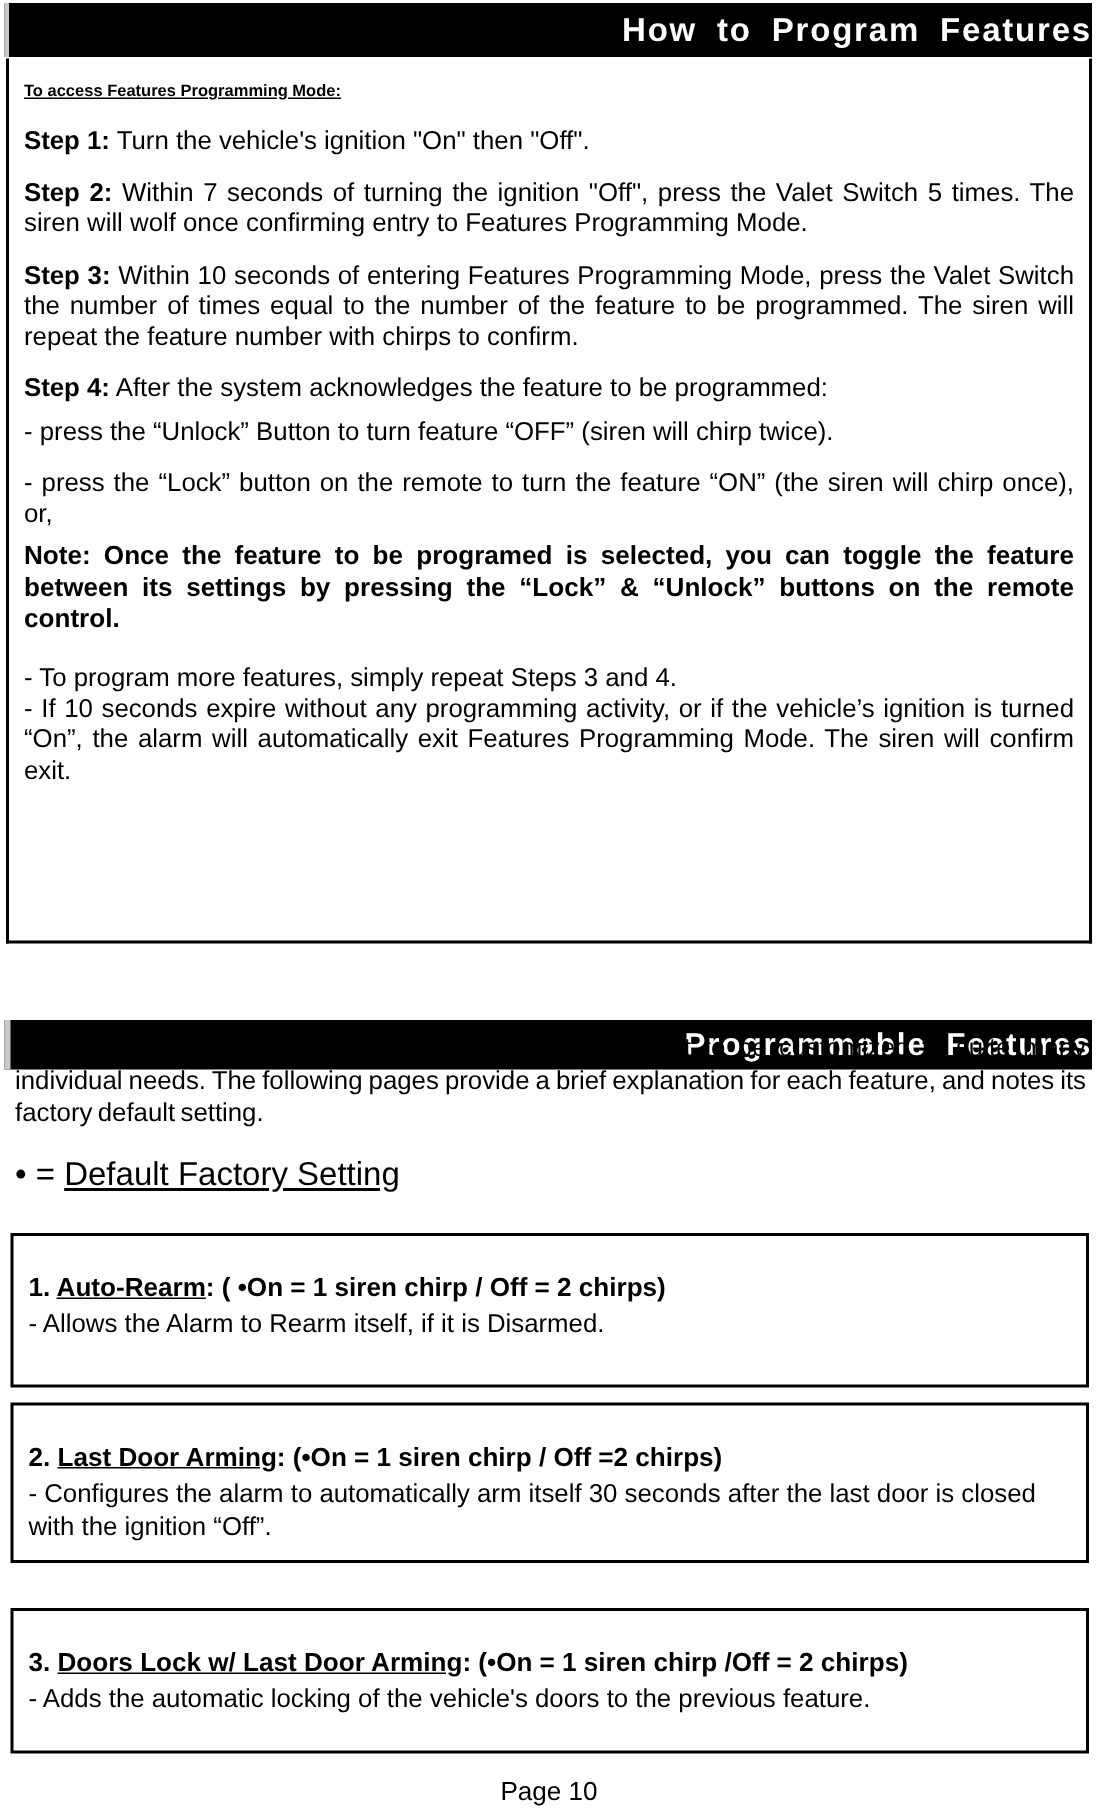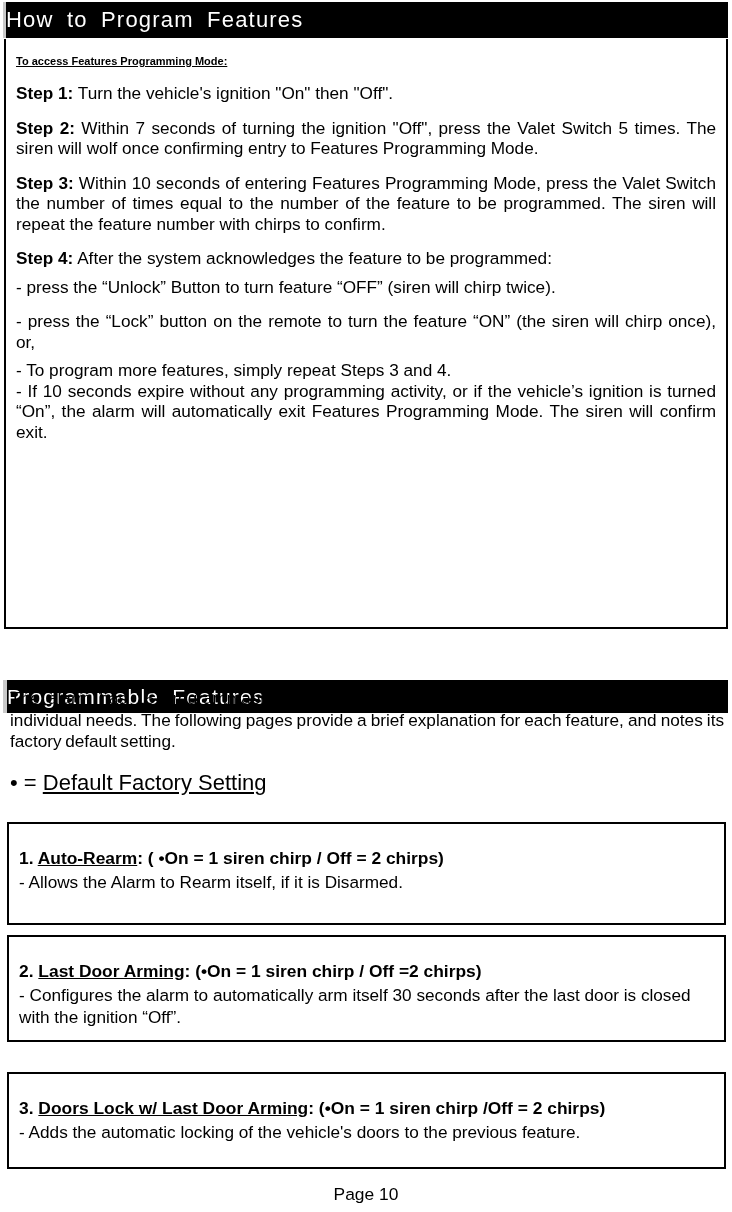--- a/index.html
+++ b/index.html
@@ -14,22 +14,22 @@
     font-family: "Liberation Sans", sans-serif;
     color: #000000;
     overflow: hidden;
   }
 
   
   .title-bar {
     position: absolute;
     background: #000000;
     color: #ffffff;
-    font-weight: normal;
-    text-align: left;
+    font-weight: bold;
+    text-align: right;
     letter-spacing: 1.2px;
     word-spacing: 6px;
   }
   .title-bar.first {
     left: 3px;
     top: 2px;
     width: 725px;
     height: 36px;
     line-height: 36px;
     font-size: 22px;
@@ -160,20 +160,21 @@
   <p class="p"><b>Step 2:</b><span> Within 7 seconds of turning the ignition "Off", press the Valet Switch 5 times. The siren will wolf once confirming entry to Features Programming Mode.</span></p>
 
   <p class="p"><b>Step 3:</b><span> Within 10 seconds of entering Features Programming Mode, press the Valet Switch the number of times equal to the number of the feature to be programmed.  The siren will repeat the feature number with chirps to confirm.</span></p>
 
   <p class="p tight"><b>Step 4:</b><span> After the system acknowledges the feature to be programmed:</span></p>
 
   <p class="p">- press the “Unlock” Button to turn feature “OFF” (siren will chirp twice).</p>
 
   <p class="p tight">- press the “Lock” button on the remote to turn the feature “ON” (the siren will chirp once), or,</p>
 
+  <p class="note">Note: Once the feature to be programed is selected,  you can toggle the feature between its settings by pressing the “Lock” &amp; “Unlock” buttons on the remote control.</p>
 
   <p class="p nogap left">- To program more features, simply repeat Steps 3 and 4.</p>
 
   <p class="p nogap">- If 10 seconds expire without any programming activity, or if the vehicle’s ignition is turned “On”, the alarm will automatically exit Features Programming Mode. The siren will confirm exit.</p>
 
 </div>
 
 <div class="title-bar second">Programmable Features</div>
 
 <div class="intro-block">

